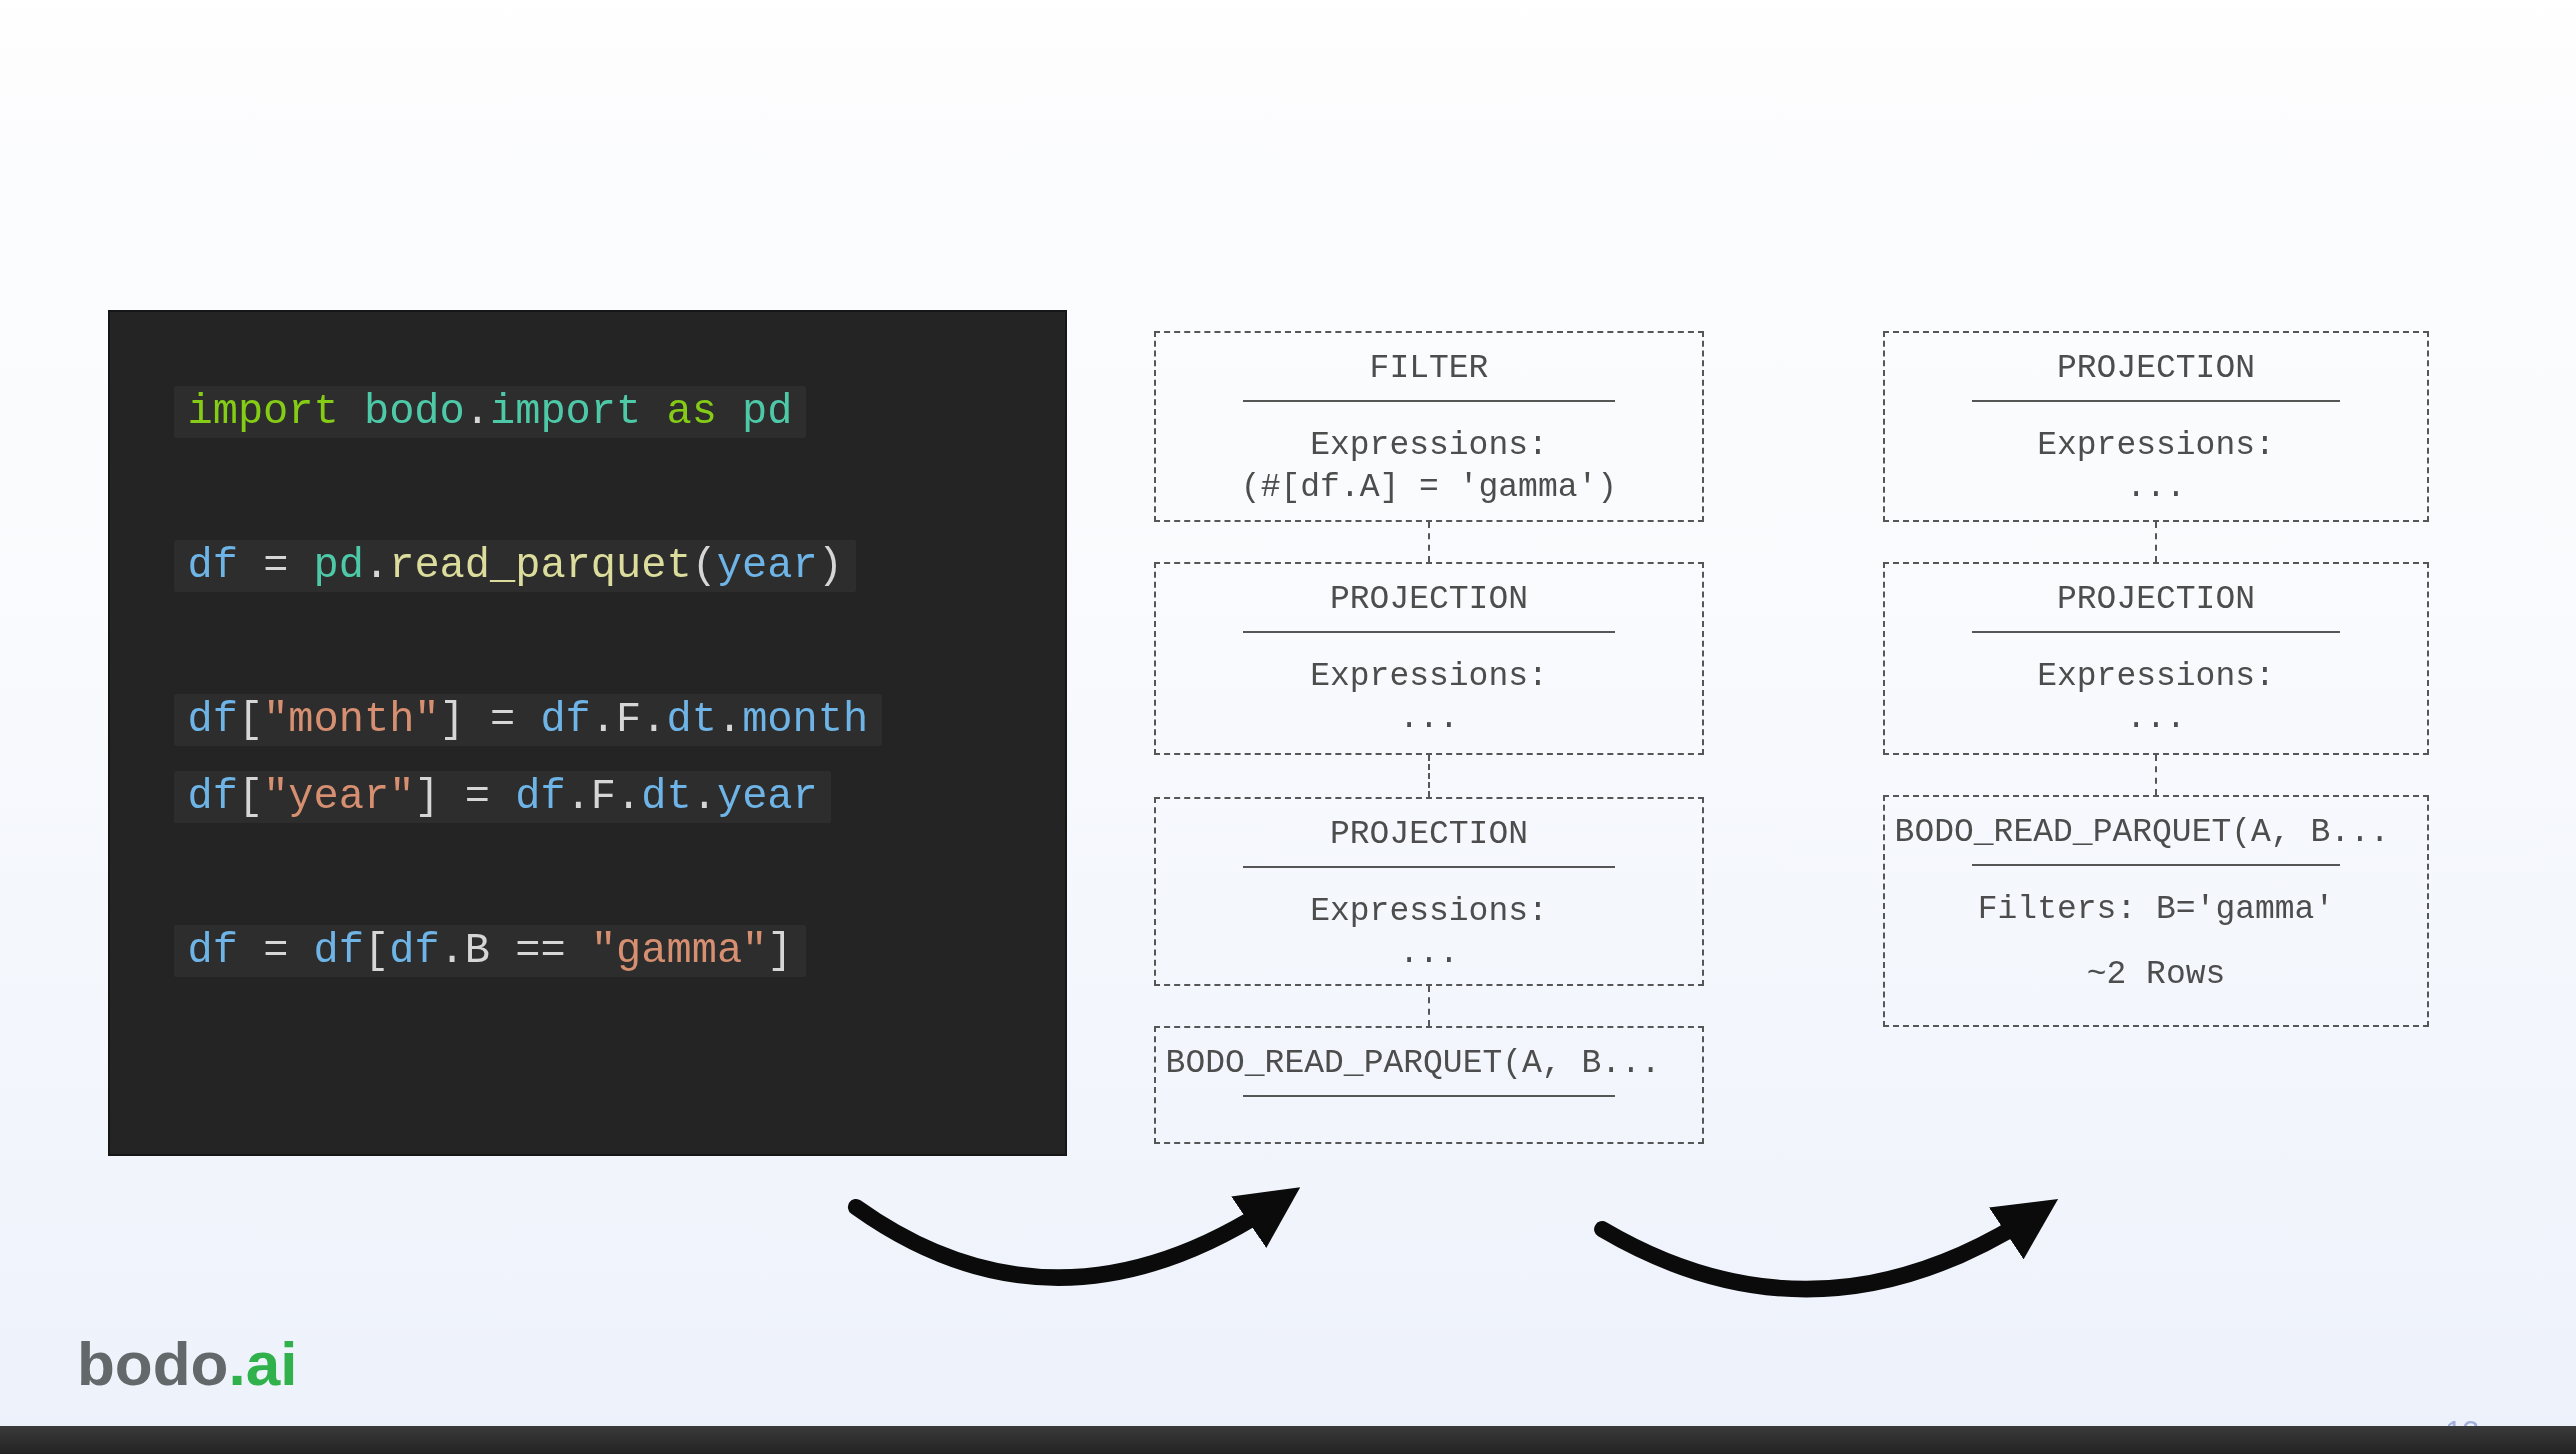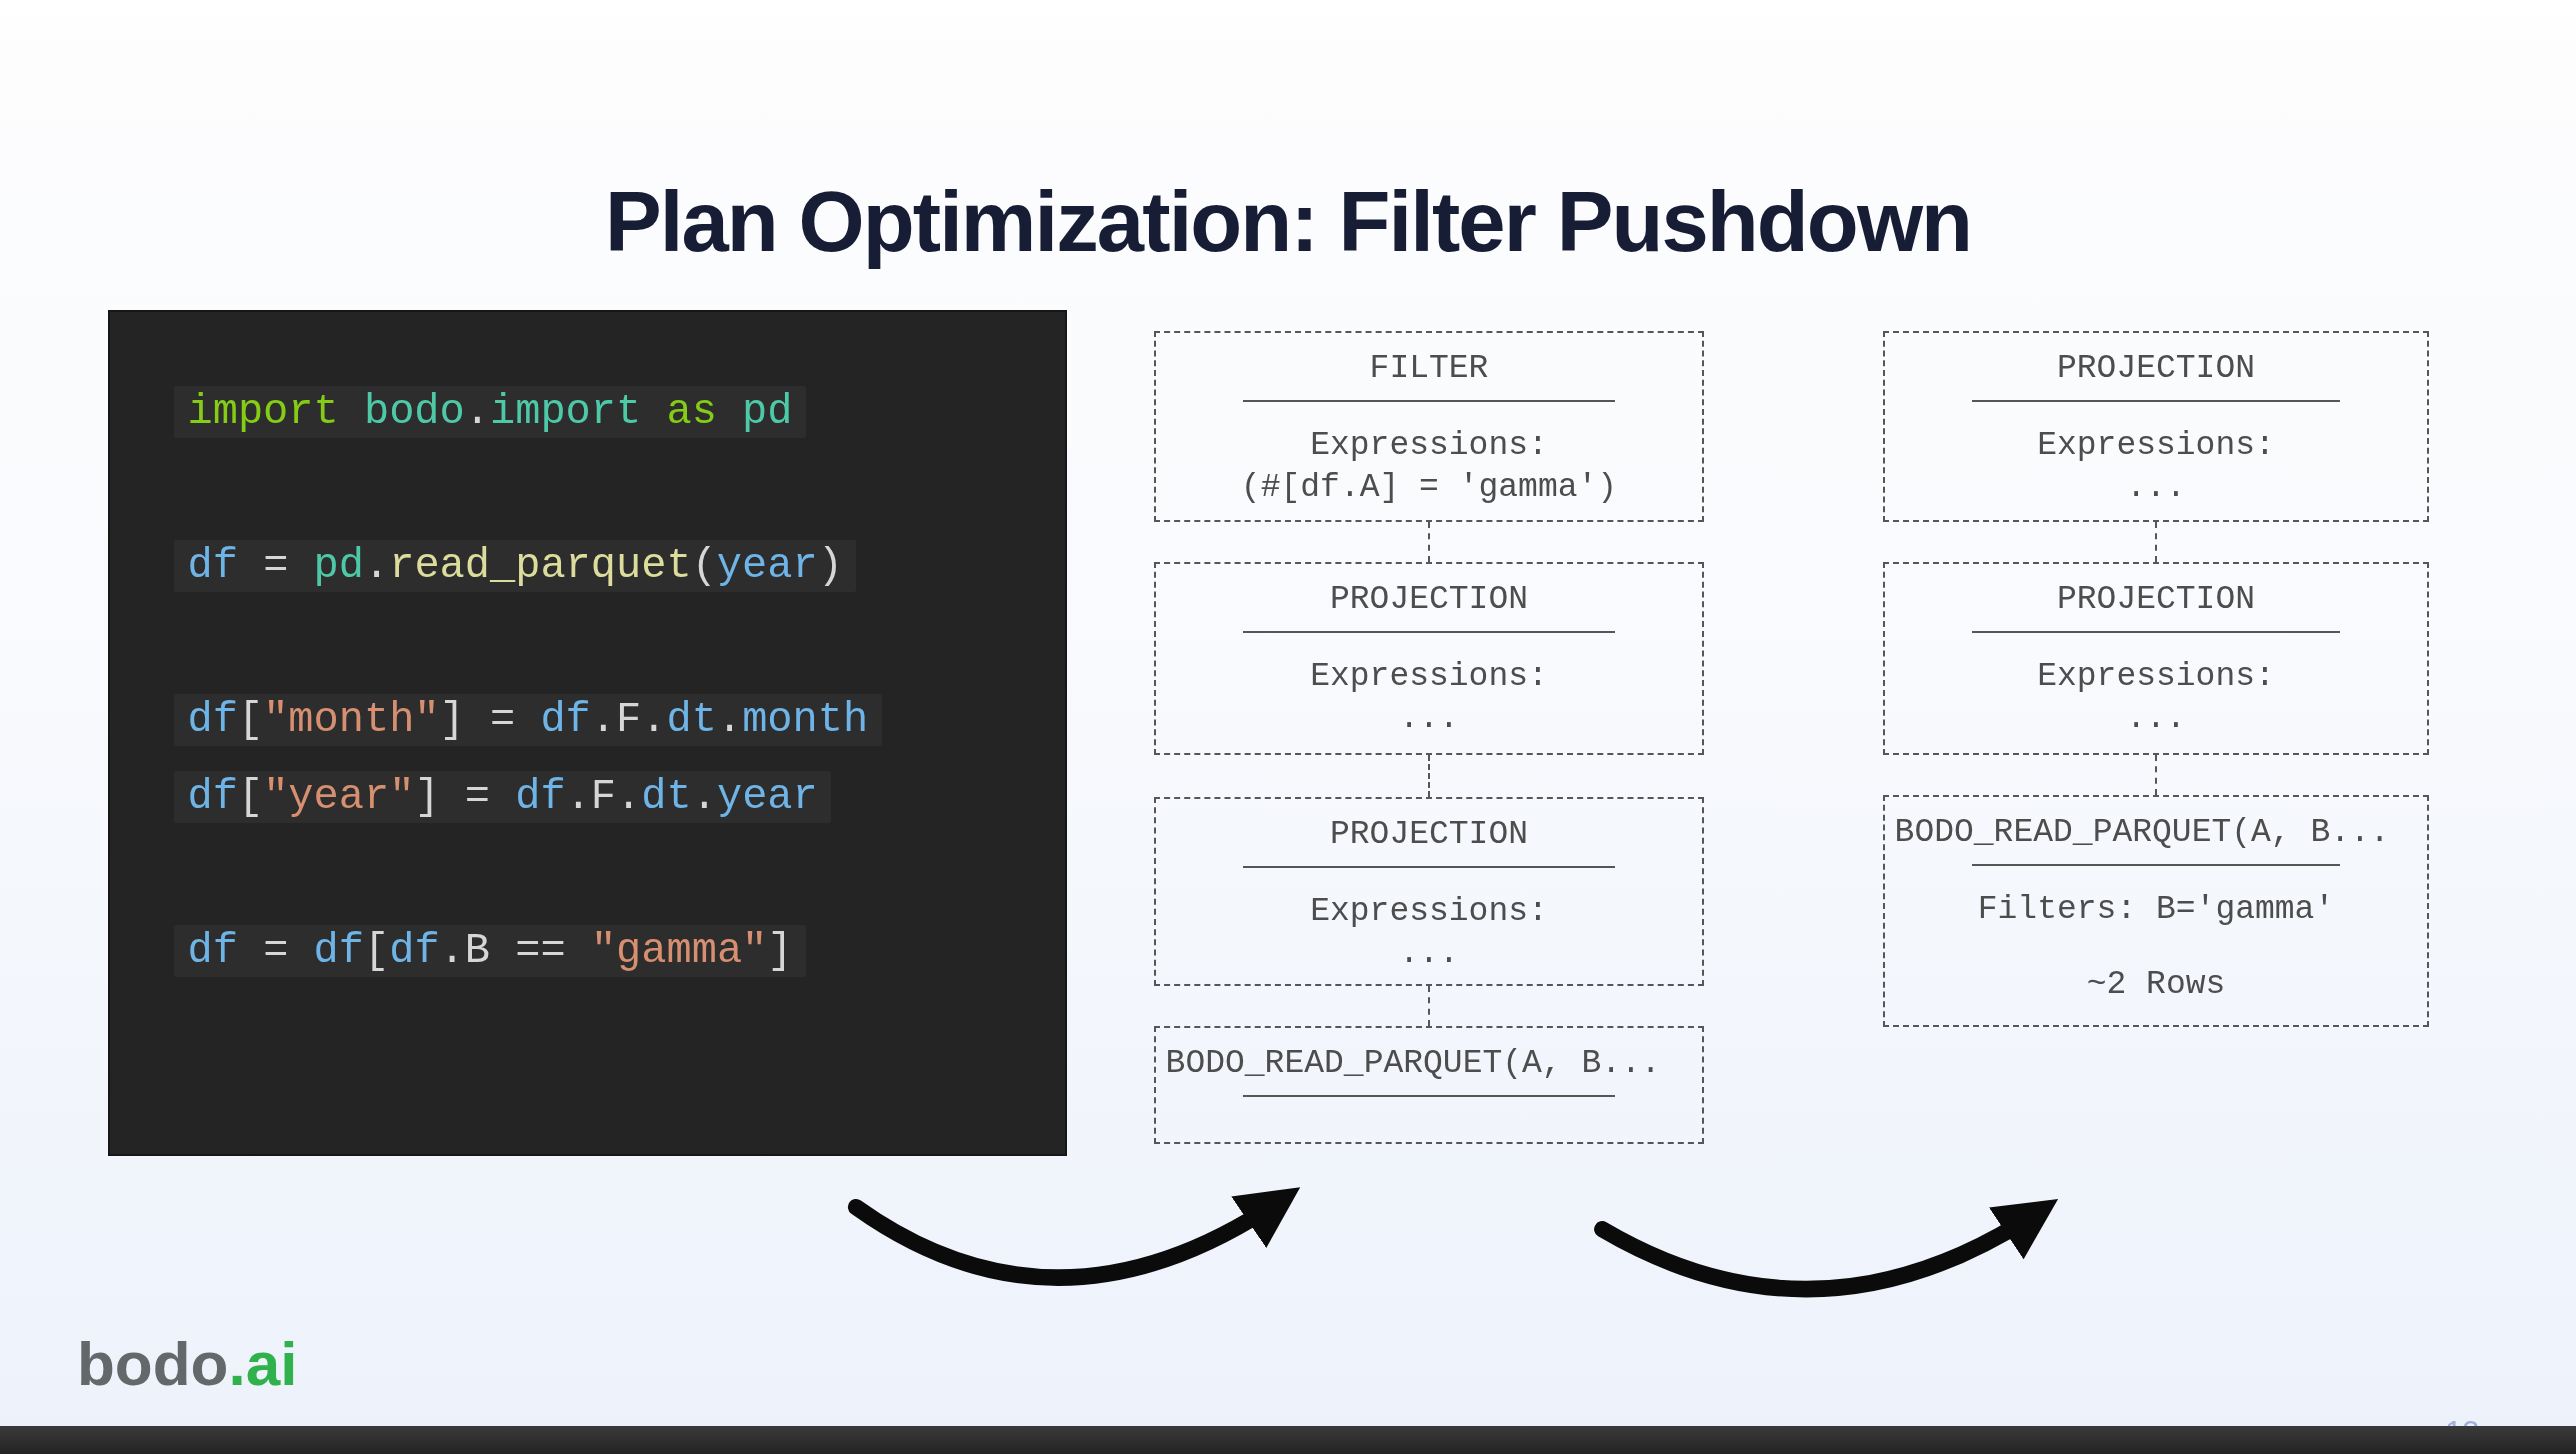--- a/index.html
+++ b/index.html
@@ -37,39 +37,38 @@
   .plan-col.after{left:1883px;width:546px;}
   .pbox{
     border:2.9px dashed #565656;box-sizing:border-box;background:transparent;
     font-family:"Liberation Mono",monospace;color:#4d4d4d;overflow:hidden;
   }
   .h198{height:191px}.h200{height:193px}.h196{height:189px}.h122{height:118px}.h241{height:232px}
   .pbox-title{text-align:center;font-size:33px;line-height:42px;margin-top:15.4px;white-space:pre;}
   .left-title .pbox-title{text-align:left;padding-left:9.6px;}
   .pbox-sep{border-top:2.9px solid #565656;width:68%;margin:9.6px auto 23px;height:0;}
   .pbox-line{text-align:center;font-size:33px;line-height:42px;white-space:pre;}
-  .gap-top{margin-top:33px;}
+  .gap-top{margin-top:23px;}
   .conn{border-left:2.9px dashed #565656;width:0;margin:0 auto;}
   .ch42{height:40px}.ch44{height:42px}
   
   .arrows{position:absolute;left:0;top:0;width:2576px;height:1455px;pointer-events:none;}
   
   .logo{position:absolute;left:77px;top:1328px;font-size:62px;font-weight:700;letter-spacing:0px;}
   .logo-gray{color:#63686b;}
   .logo-green{color:#31b14c;}
   .page-number{position:absolute;left:2445px;top:1415px;font-size:31px;color:#a2afd6;}
   .bottom-bar{position:absolute;left:0;bottom:0;width:100%;height:29px;
     background:linear-gradient(180deg,#3a3a3a 0%,#222222 100%);}
 </style>
 </head>
 <body>
 
 <div class="slide">
 
-  <h1 class="title">Plan Optimization: Filter Pushdown</h1>
 
   <div class="code-block">
     <div id="code-lines">
         <div class="code-line"><span class="code-strip"><span class="tok-kw">import</span><span class="tok-op"> </span><span class="tok-mod">bodo</span><span class="tok-op">.</span><span class="tok-mod">import</span><span class="tok-op"> </span><span class="tok-kw">as</span><span class="tok-op"> </span><span class="tok-mod">pd</span></span></div>
         <div class="code-line"></div>
         <div class="code-line"><span class="code-strip"><span class="tok-var">df</span><span class="tok-op"> = </span><span class="tok-mod">pd</span><span class="tok-op">.</span><span class="tok-fn">read_parquet</span><span class="tok-op">(</span><span class="tok-var">year</span><span class="tok-op">)</span></span></div>
         <div class="code-line"></div>
         <div class="code-line"><span class="code-strip"><span class="tok-var">df</span><span class="tok-op">[</span><span class="tok-str">"month"</span><span class="tok-op">] = </span><span class="tok-var">df</span><span class="tok-op">.</span><span class="tok-op">F</span><span class="tok-op">.</span><span class="tok-var">dt</span><span class="tok-op">.</span><span class="tok-var">month</span></span></div>
         <div class="code-line"><span class="code-strip"><span class="tok-var">df</span><span class="tok-op">[</span><span class="tok-str">"year"</span><span class="tok-op">] = </span><span class="tok-var">df</span><span class="tok-op">.</span><span class="tok-op">F</span><span class="tok-op">.</span><span class="tok-var">dt</span><span class="tok-op">.</span><span class="tok-var">year</span></span></div>
         <div class="code-line"></div>

